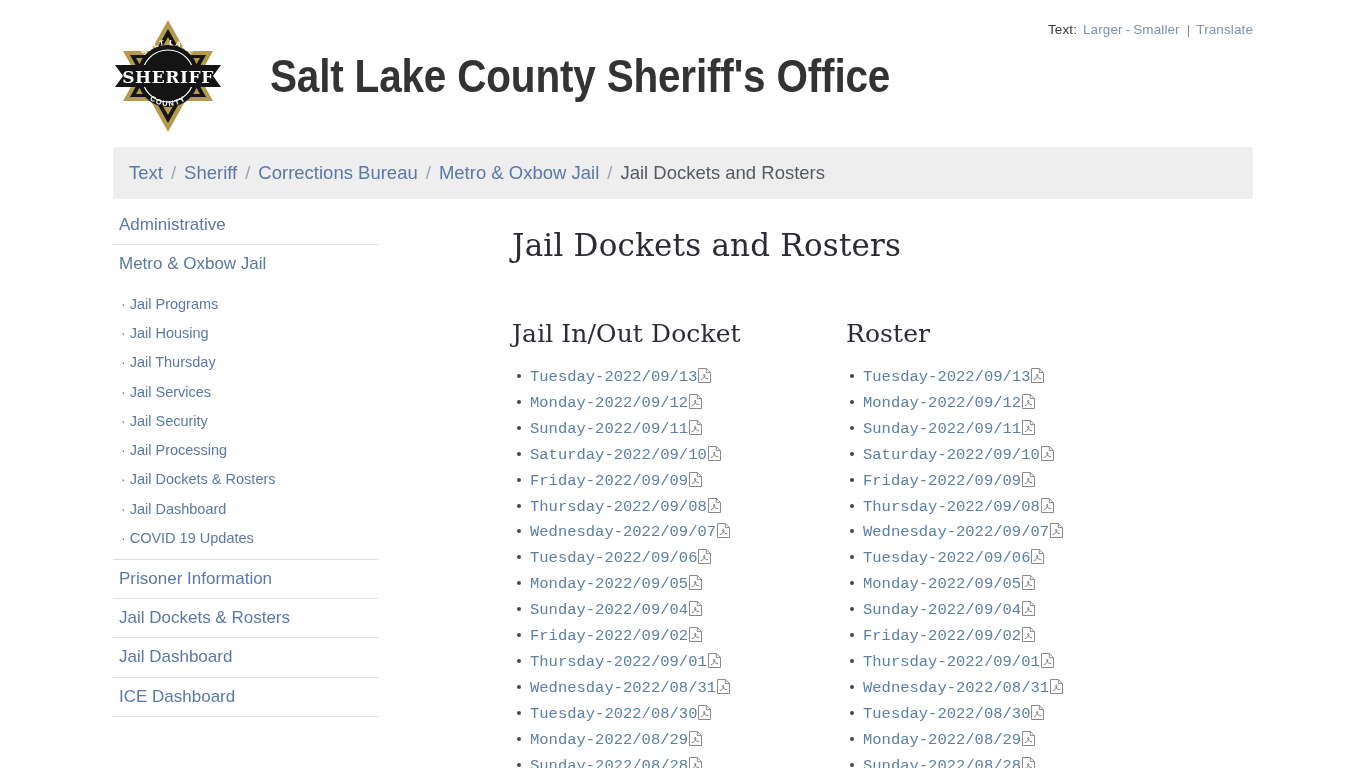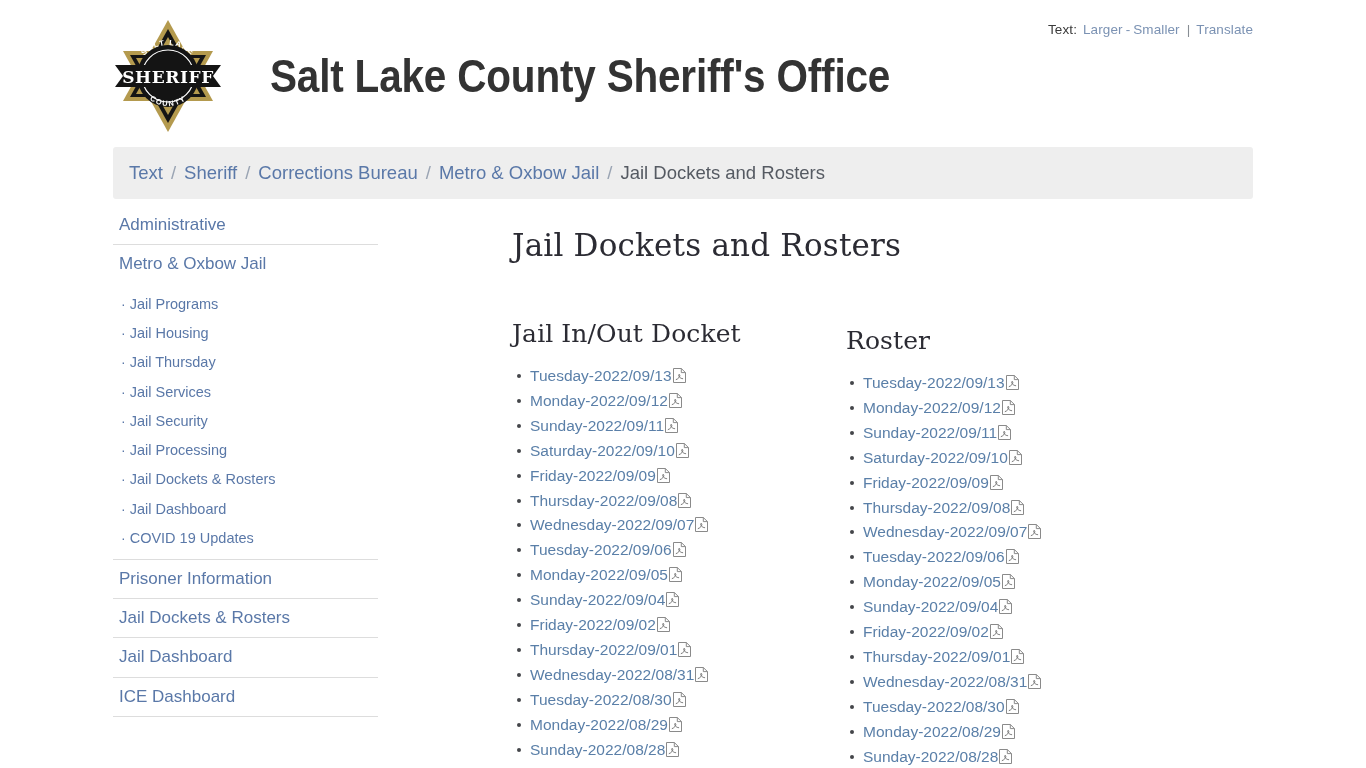--- a/index.html
+++ b/index.html
@@ -136,21 +136,21 @@
   }
   .col { width: 333px; }
   .col-head {
     font-family: "DejaVu Serif", "Liberation Serif", serif;
     font-size: 25px;
     color: #2b2b33;
     font-weight: normal;
     margin: 0 0 16px 0;
     letter-spacing: .1px;
   }
-  .col-2 .col-head { padding-left: 1px; margin-top: 7px; }
+  .col-2 .col-head { padding-left: 1px; }
   ul.doc-list {
     list-style: none;
     margin: 0;
     padding: 0 0 0 18px;
   }
   ul.doc-list li {
     position: relative;
     font-size: 15.5px;
     line-height: 24.9px;
     color: #5a7fa8;
@@ -160,20 +160,21 @@
     content: "";
     position: absolute;
     left: -13px; top: 10px;
     width: 4px; height: 4px;
     border-radius: 50%;
     background: #44464a;
   }
   ul.doc-list li a {
     color: #5a7fa8;
     text-decoration: none;
+    font-family: Liberation Mono, monospace;
   }
   .pdf-icon {
     display: inline-block;
     vertical-align: -2px;
     margin-left: 1px;
   }
 </style>
 </head>
 <body>
 

